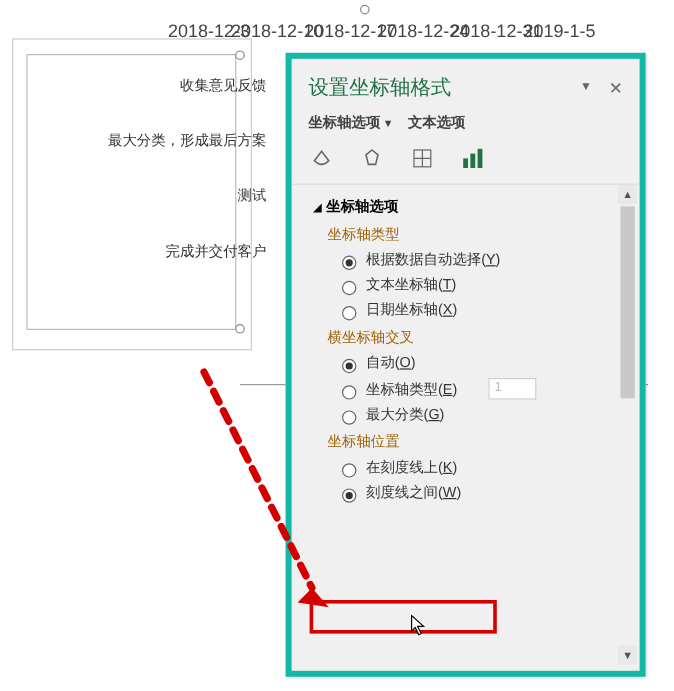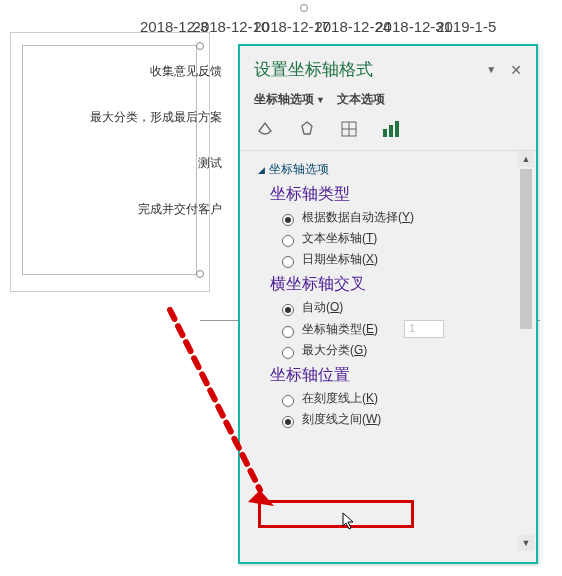--- a/index.html
+++ b/index.html
@@ -70,21 +70,21 @@
     font-size: 12px;
     color: #333;
   }
   .pane {
     position: absolute;
     left: 238px;
     top: 44px;
     width: 300px;
     height: 520px;
     background: #f0f0f0;
-    border: 2px solid #14b8a6;
+    border: 5px solid #14b8a6;
     box-shadow: 1px 1px 3px rgba(0,0,0,0.2);
   }
   .pane-header {
     padding: 12px 14px 6px;
     display: flex;
     align-items: center;
     justify-content: space-between;
   }
   .pane-title {
     color: #217346;
@@ -139,30 +139,30 @@
   }
   .scroll-thumb {
     position:absolute;
     top:18px;
     left:2px;
     width:12px;
     height:160px;
     background:#c8c8c8;
   }
   .group-title {
-    color: #0c4a6e;
-    font-size: 12px;
-    font-weight: normal;
+    color: #000000;
+    font-size: 12px;
+    font-weight: bold;
     margin-bottom: 4px;
     cursor:pointer;
   }
   .group-title .tri { font-size:9px; margin-right:4px;}
   .field-label {
-    font-size: 16px;
-    color: #4c1d95;
+    font-size: 12px;
+    color: #a16207;
     margin: 6px 0 4px 12px;
   }
   .opt-row {
     display: flex;
     align-items: flex-end;
     gap: 8px;
     margin: 4px 0 4px 24px;
     font-size: 12px;
     color: #333;
   }

